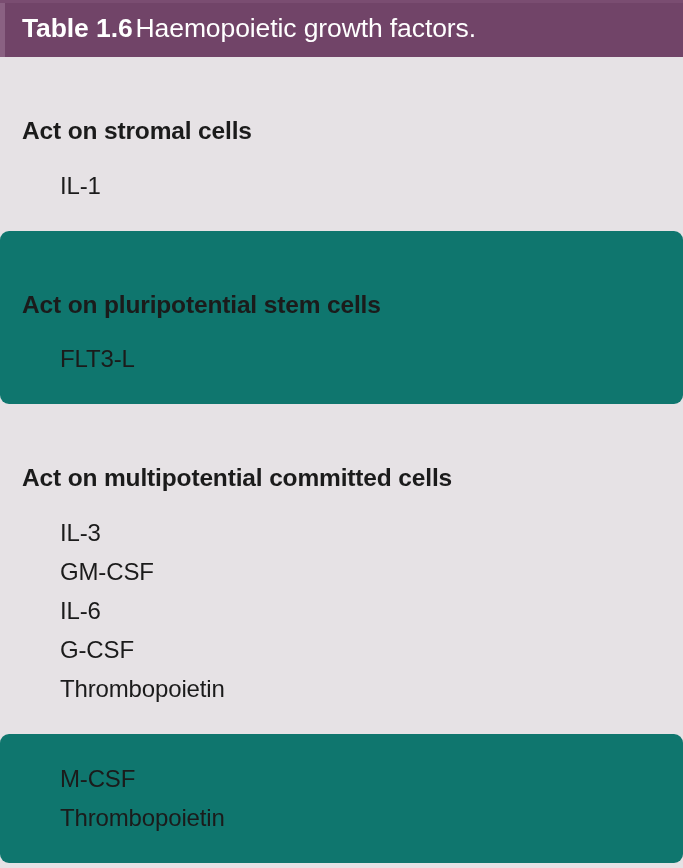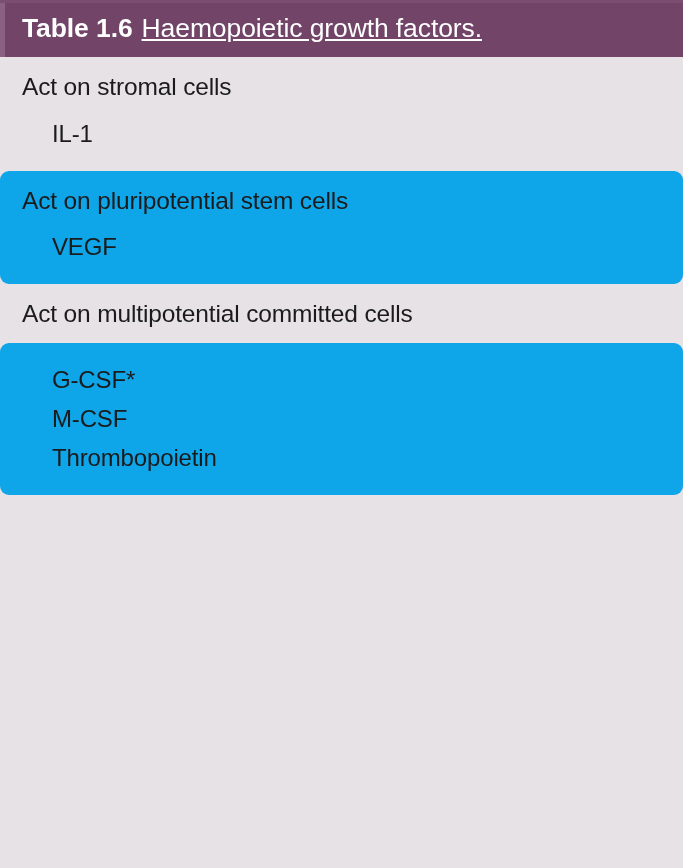--- a/index.html
+++ b/index.html
@@ -55,48 +55,48 @@
     font-size: 26.5px;
     line-height: 1;
     white-space: nowrap;
     letter-spacing: -0.1px;
   }
   .header-label {
     font-weight: bold;
   }
   .header-title {
     font-weight: normal;
-    margin-left: 9px;
-    text-decoration: underline;
+    margin-left: 3px;
   }
 
   
   .table-body {
     position: relative;
   }
   .table-section {
     position: relative;
     padding: 9px 0 10px 0;
     box-sizing: border-box;
   }
   .table-section.shade-light  { background: #e6e2e5; }
-  .table-section.shade-dark   { background: #0ea5e9; border-radius: 9px; }
+  .table-section.shade-dark   { background: #0f766e; border-radius: 9px; }
 
   .section-heading {
     font-size: 24.5px;
-    font-weight: normal;
+    font-weight: bold;
     color: #1b1b1b;
     line-height: 1;
     padding: 9px 0 6px 22px;
     white-space: nowrap;
     letter-spacing: -0.15px;
+    margin-top: 44px;
   }
   .section-items {
     list-style: none;
-    margin: 8px;
+    margin: 16px;
     padding: 0;
   }
   .section-items li {
     font-size: 24px;
     font-weight: normal;
     color: #1b1b1b;
     line-height: 1;
     padding: 8px 0 7px 44px;
     white-space: nowrap;
     letter-spacing: -0.15px;
@@ -116,28 +116,34 @@
   <div class="table-body">
       <div class="table-section shade-light">
         <div class="section-heading">Act on stromal cells</div>
         <ul class="section-items">
           <li>IL-1</li>
         </ul>
       </div>
       <div class="table-section shade-dark">
         <div class="section-heading">Act on pluripotential stem cells</div>
         <ul class="section-items">
-          <li>VEGF</li>
+          <li>FLT3-L</li>
         </ul>
       </div>
       <div class="table-section shade-light">
         <div class="section-heading">Act on multipotential committed cells</div>
+        <ul class="section-items">
+          <li>IL-3</li>
+          <li>GM-CSF</li>
+          <li>IL-6</li>
+          <li>G-CSF</li>
+          <li>Thrombopoietin</li>
+        </ul>
       </div>
       <div class="table-section shade-dark">
         <ul class="section-items">
-          <li>G-CSF*</li>
           <li>M-CSF</li>
           <li>Thrombopoietin</li>
         </ul>
       </div>
     </div>
 
 </div>
 
 </body></html>

